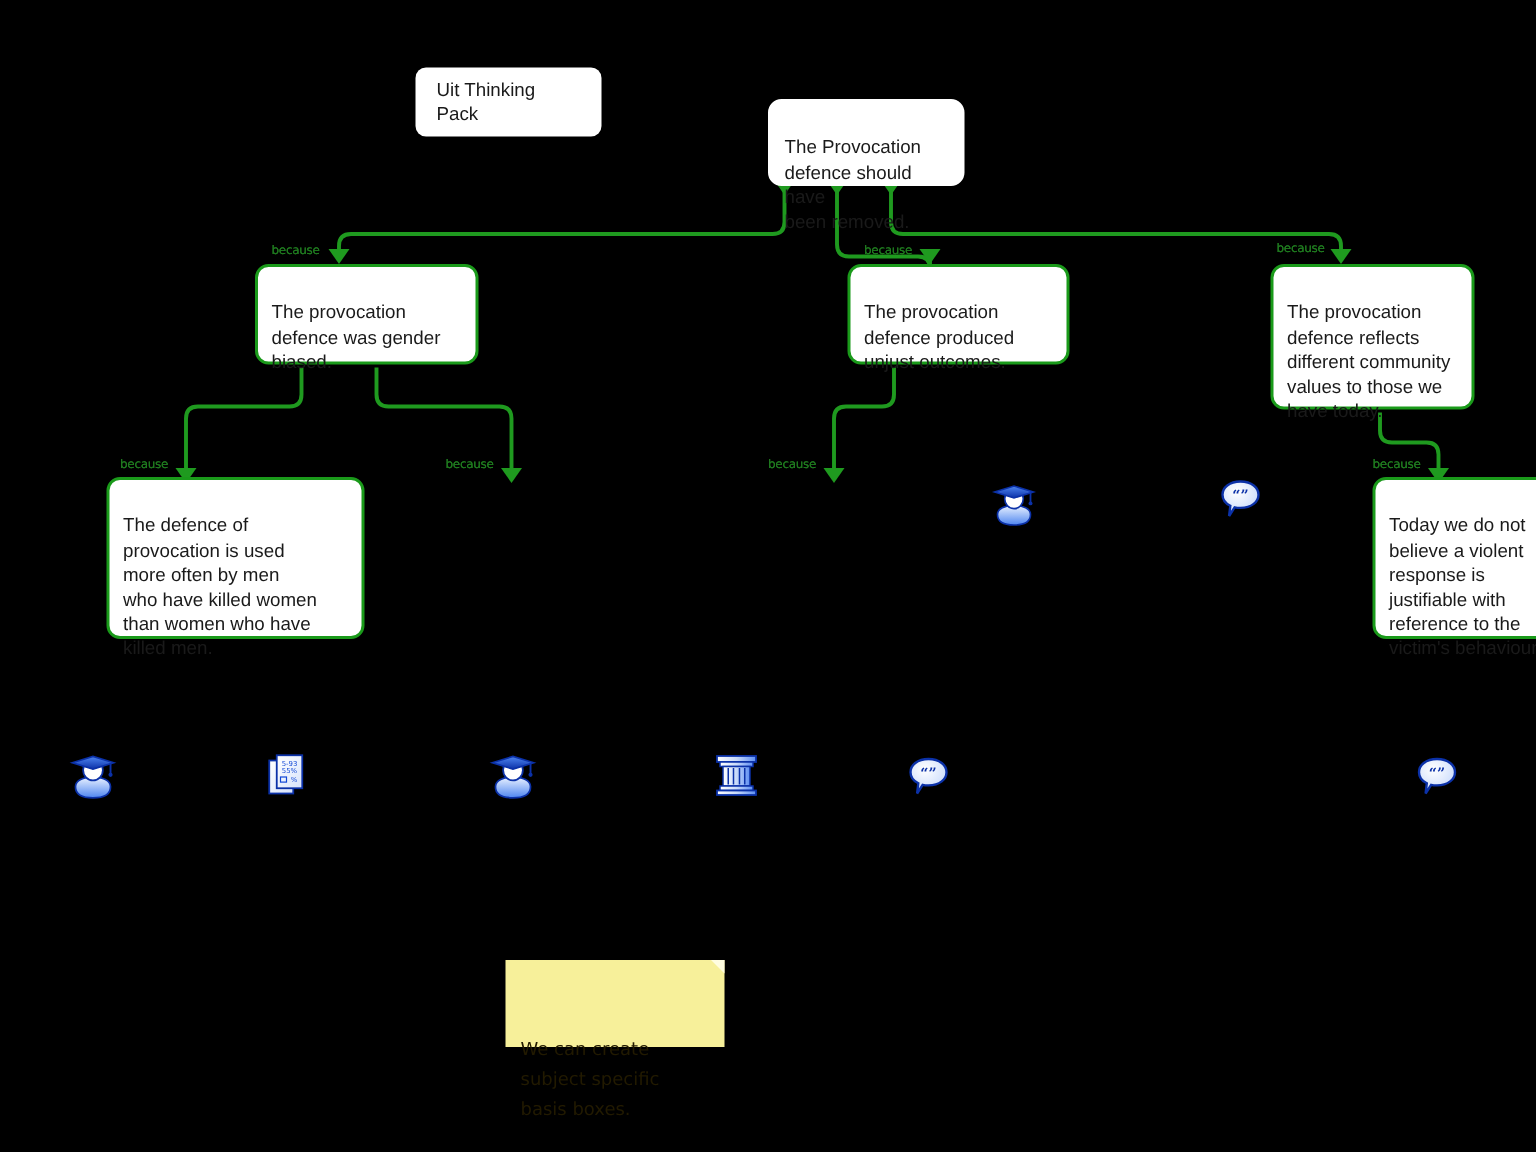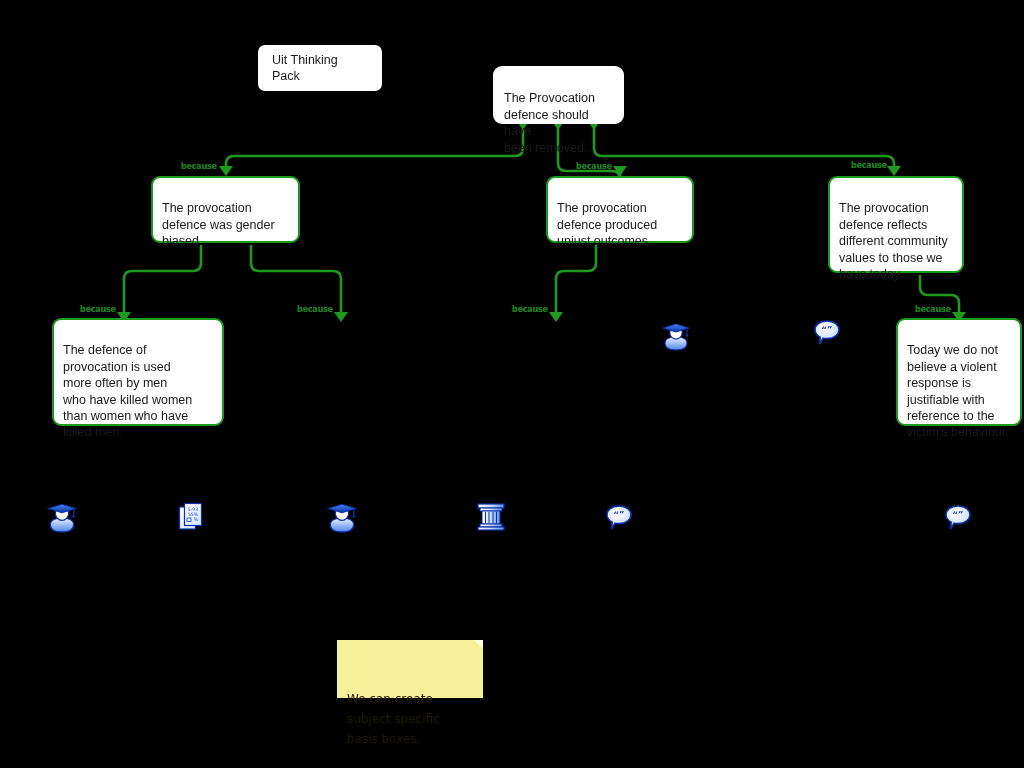--- a/index.html
+++ b/index.html
@@ -31,40 +31,41 @@
     background: #ffffff;
     border: 2px solid #1a9a1a;
     border-radius: 9px;
     color: #1a1a1a;
     font-family: "Liberation Sans", sans-serif;
     font-size: 12.5px;
     line-height: 16.4px;
     padding: 6px 9px 6px 9px;
     white-space: pre-line;
     z-index: 5;
+    margin-left: 19px;
   }
   .node.root {
     border-color: #ffffff;
   }
   .node.title {
     border: none;
     border-radius: 7px;
     padding: 0 14px;
     display: flex;
     align-items: center;
     font-size: 12.5px;
   }
 
   
   .because {
     position: absolute;
     color: #1f7a1f;
     font-family: "DejaVu Sans", sans-serif;
     font-size: 8px;
-    font-weight: bold;
+    font-weight: normal;
     letter-spacing: -0.2px;
     z-index: 6;
     text-shadow: 0 0 0 #1f7a1f;
   }
 
   
   .sticky {
     position: absolute;
     box-sizing: border-box;
     background: #f7f09a;

